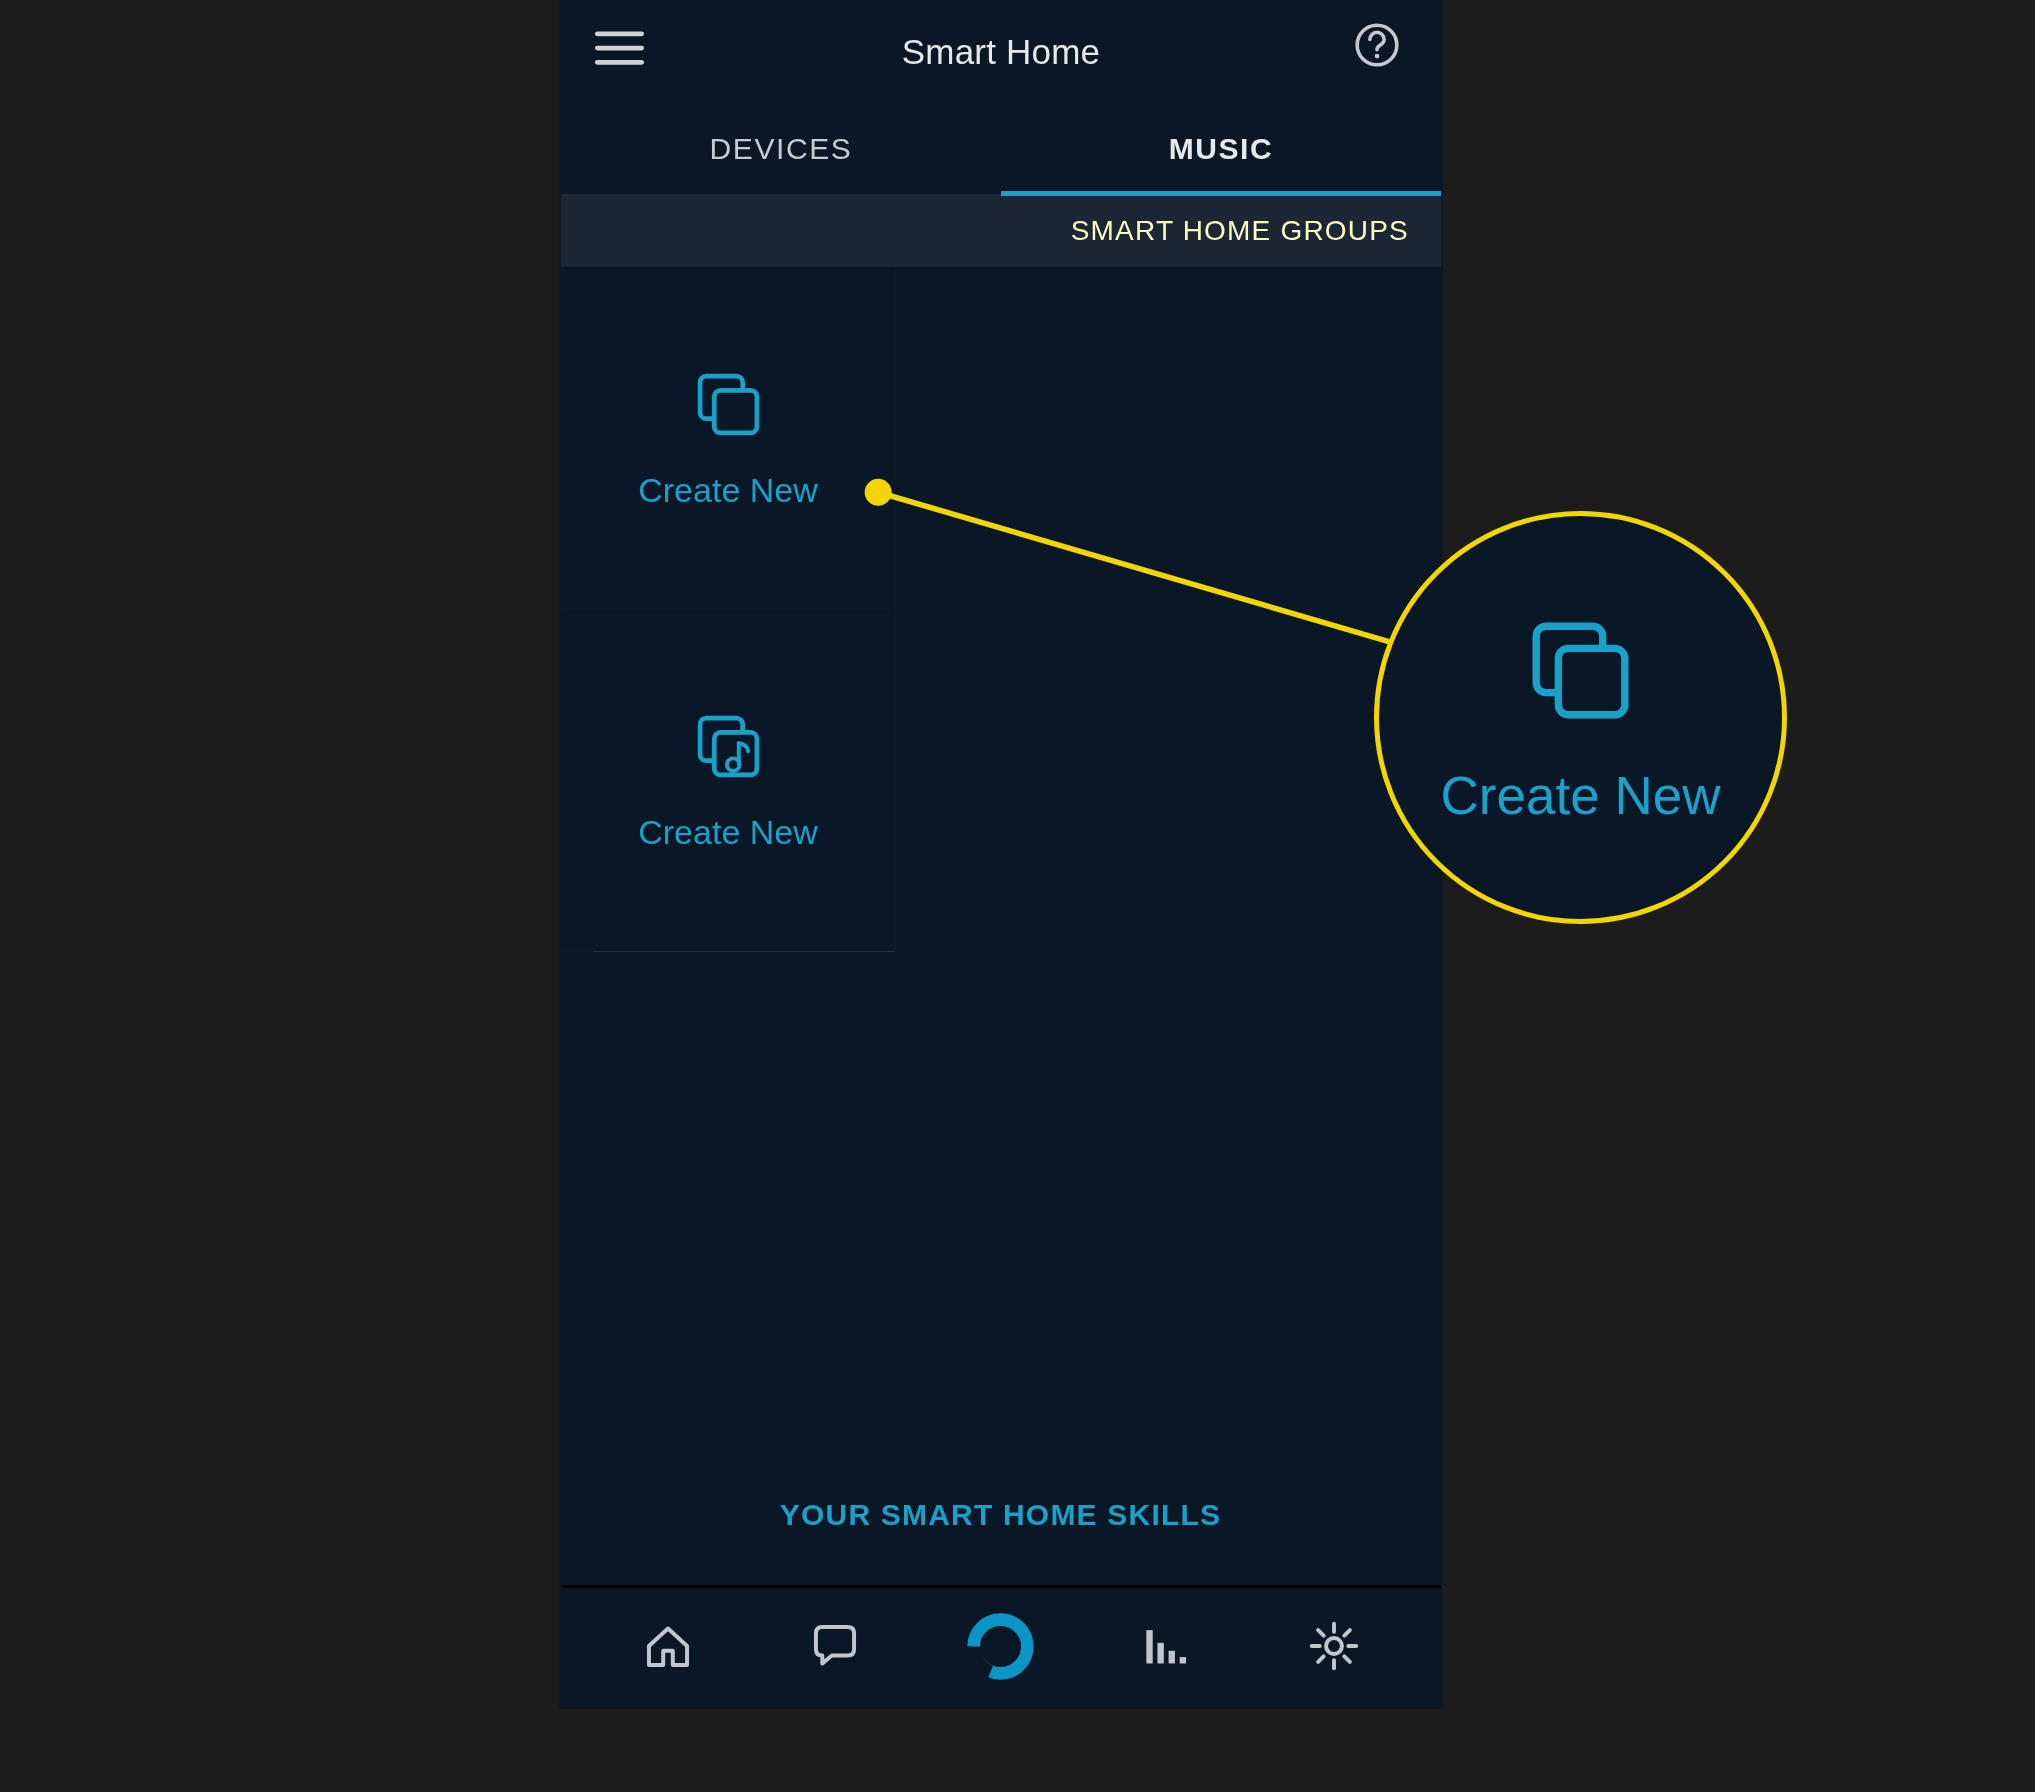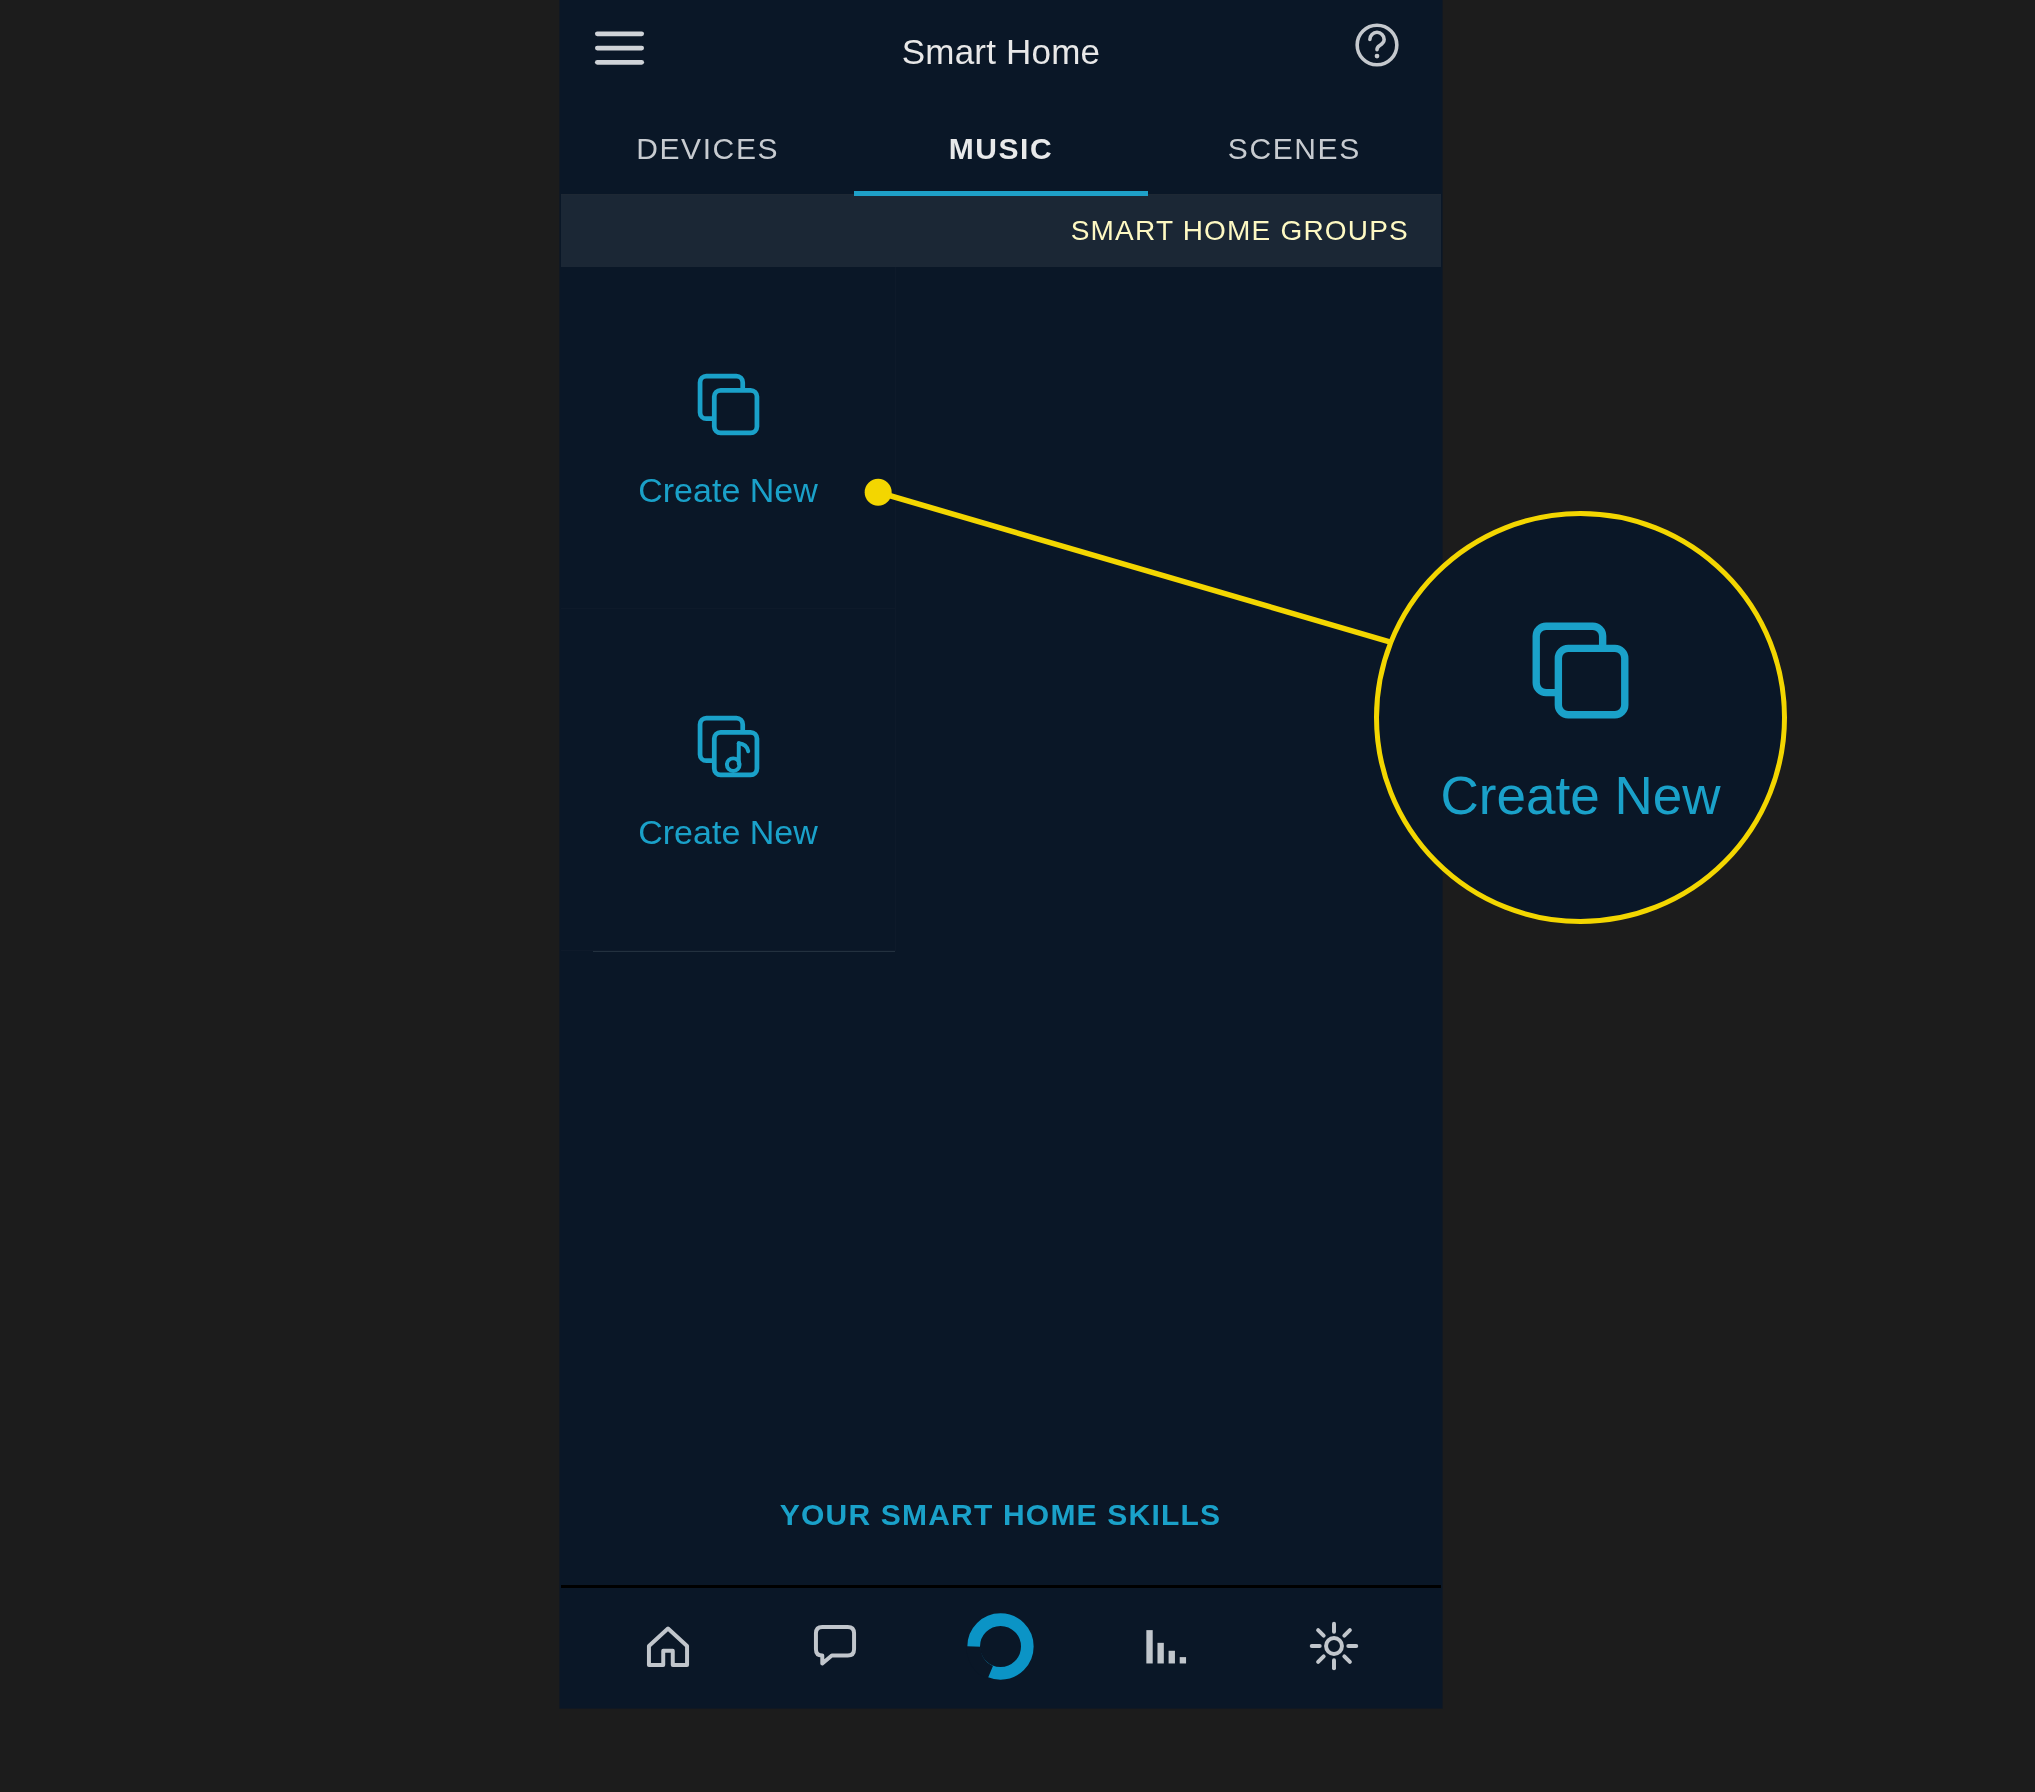--- a/index.html
+++ b/index.html
@@ -221,23 +221,20 @@
       </div>
     </div>
 
     <div class="tabs">
       <div class="tab">
         <span>DEVICES</span>
       </div>
       <div class="tab active">
         <span>MUSIC</span>
       </div>
-      <div class="tab">
-        <span>SCENES</span>
-      </div>
     </div>
 
     <div class="section-header">SMART HOME GROUPS</div>
     <div class="tile-row">
       <div class="tile">
         <span>
           <svg viewBox="0 0 100 100">
             <rect x="14" y="14" width="54" height="54" rx="8" ry="8" fill="none" stroke="#1aa1c9" stroke-width="6"></rect>
             <rect x="32" y="32" width="54" height="54" rx="8" ry="8" fill="#0a1727" stroke="#1aa1c9" stroke-width="6"></rect>
           </svg>

